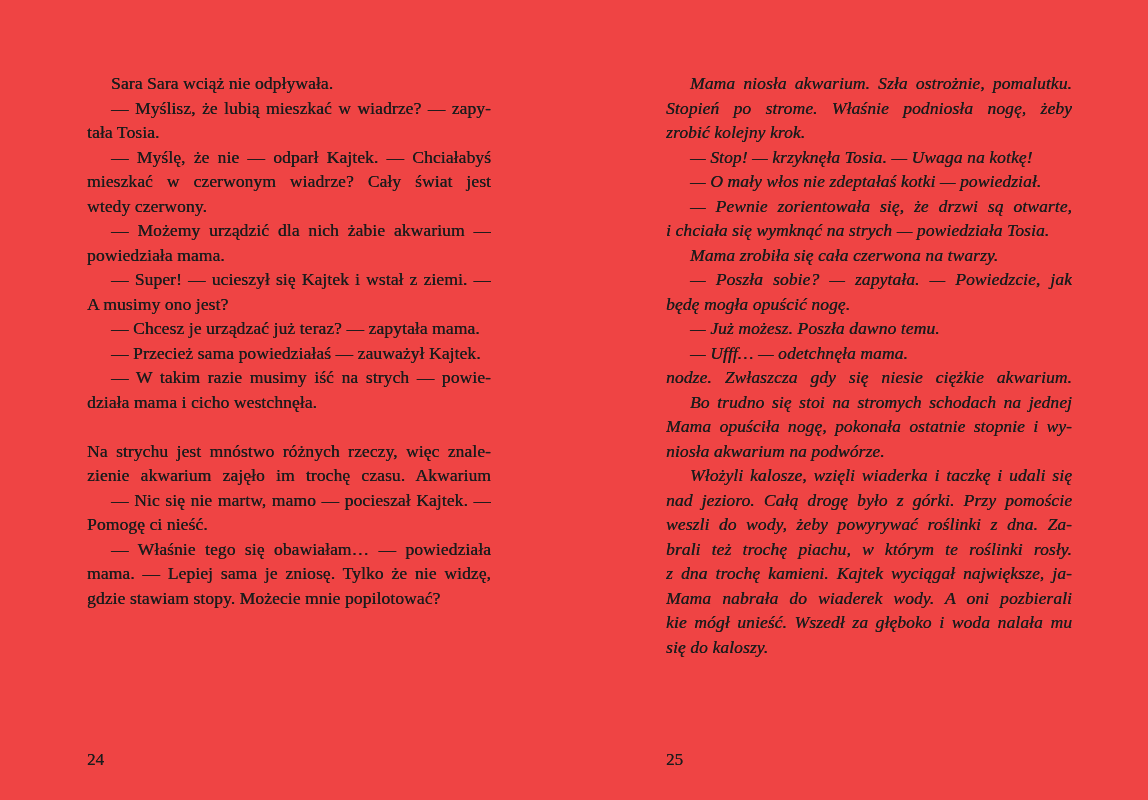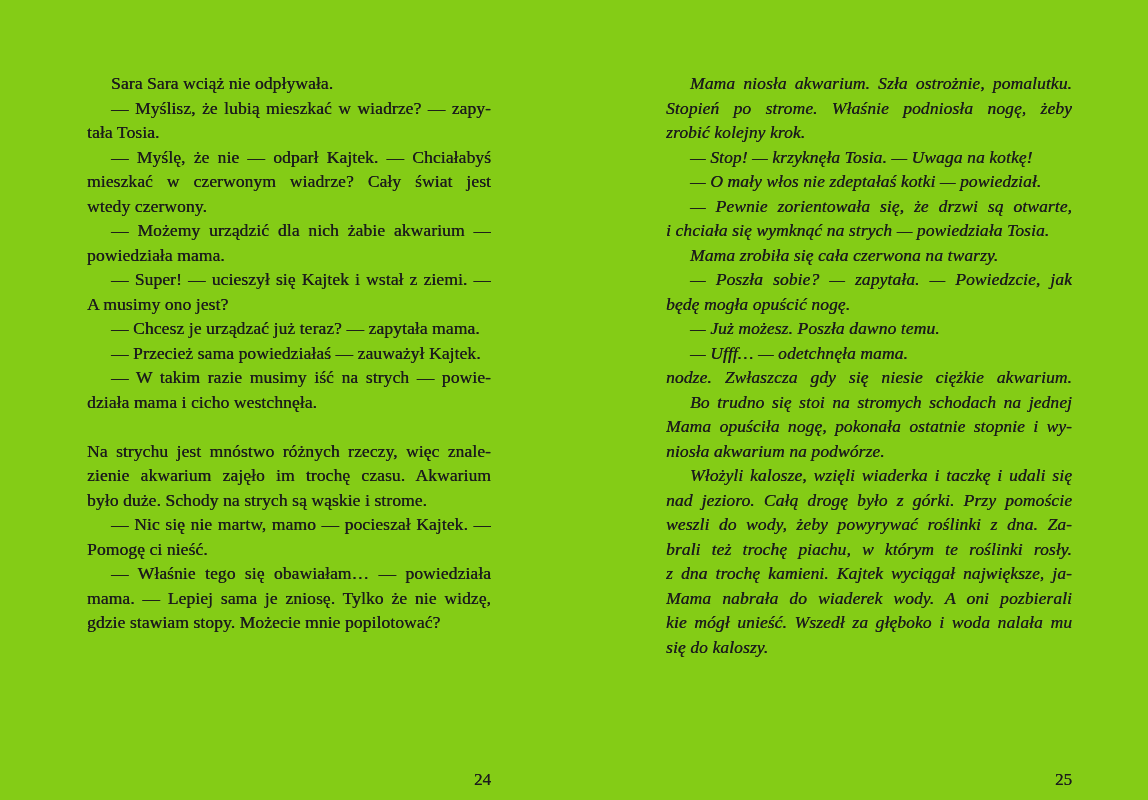--- a/index.html
+++ b/index.html
@@ -7,21 +7,21 @@
     padding: 0;
     width: 1148px;
     height: 800px;
     background: #ffffff;
     overflow: hidden;
   }
   .spread {
     position: relative;
     width: 1148px;
     height: 800px;
-    background: #84cc16;
+    background: #ef4444;
     font-family: "Liberation Serif", "DejaVu Serif", serif;
     color: #1c1c1c;
   }
   .page-column {
     position: absolute;
     top: 71px;
   }
   #left-col  { left: 87px;  width: 404px; }
   #right-col { left: 666px; width: 406px; font-style: italic; }
   .paragraph { margin: 0; }
@@ -35,25 +35,25 @@
     text-shadow: 0.3px 0 0 currentColor;
   }
   .line.just {
     text-align: justify;
     text-align-last: justify;
   }
   .line.ind { padding-left: 24px; }
   .section-break { height: 24.5px; }
   .page-number {
     position: absolute;
-    top: 768px;
+    top: 748px;
     height: 24px;
     line-height: 24px;
     font-size: 17px;
-    text-align: right;
+    text-align: left;
     text-shadow: 0.3px 0 0 currentColor;
   }
   #left-num  { left: 87px;  width: 404px; }
   #right-num { left: 666px; width: 406px; }
 </style>
 </head>
 <body>
 
 <div class="spread">
   <div class="page-column" id="left-col">
@@ -84,21 +84,20 @@
         <div class="line ind">— Przecież sama powiedziałaś — zauważył Kajtek.</div>
       </div>
       <div class="paragraph">
         <div class="line just ind">— W takim razie musimy iść na strych — powie-</div>
         <div class="line">działa mama i cicho westchnęła.</div>
       </div>
       <div class="section-break"></div>
       <div class="paragraph">
         <div class="line just">Na strychu jest mnóstwo różnych rzeczy, więc znale-</div>
         <div class="line just">zienie akwarium zajęło im trochę czasu. Akwarium</div>
-        <div class="line">było duże. Schody na strych są wąskie i strome.</div>
       </div>
       <div class="paragraph">
         <div class="line just ind">— Nic się nie martw, mamo — pocieszał Kajtek. —</div>
         <div class="line">Pomogę ci nieść.</div>
       </div>
       <div class="paragraph">
         <div class="line just ind">— Właśnie tego się obawiałam… — powiedziała</div>
         <div class="line just">mama. — Lepiej sama je zniosę. Tylko że nie widzę,</div>
         <div class="line">gdzie stawiam stopy. Możecie mnie popilotować?</div>
       </div>

